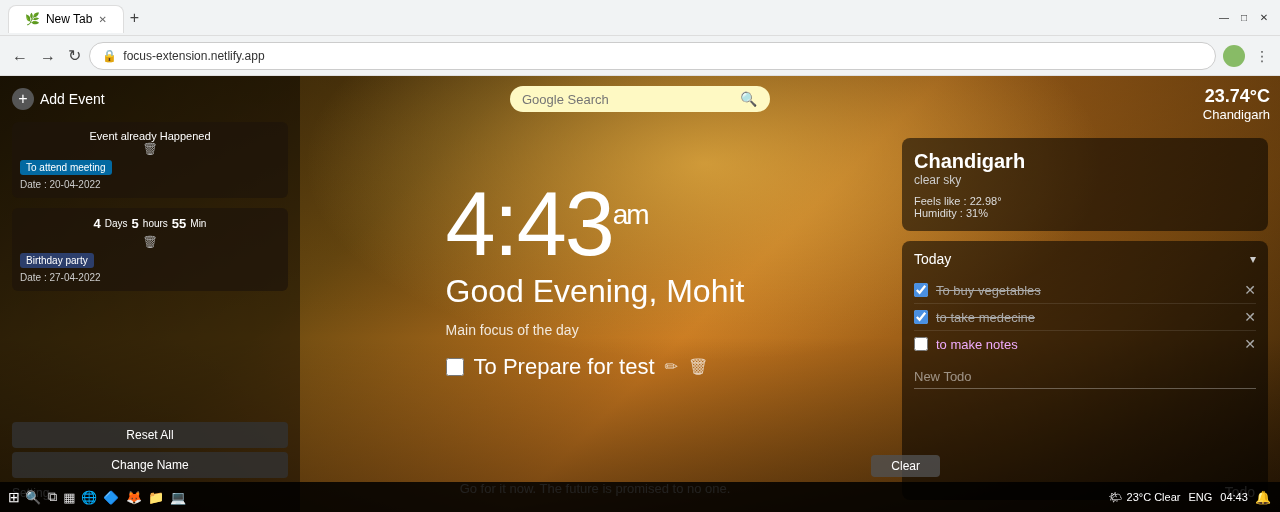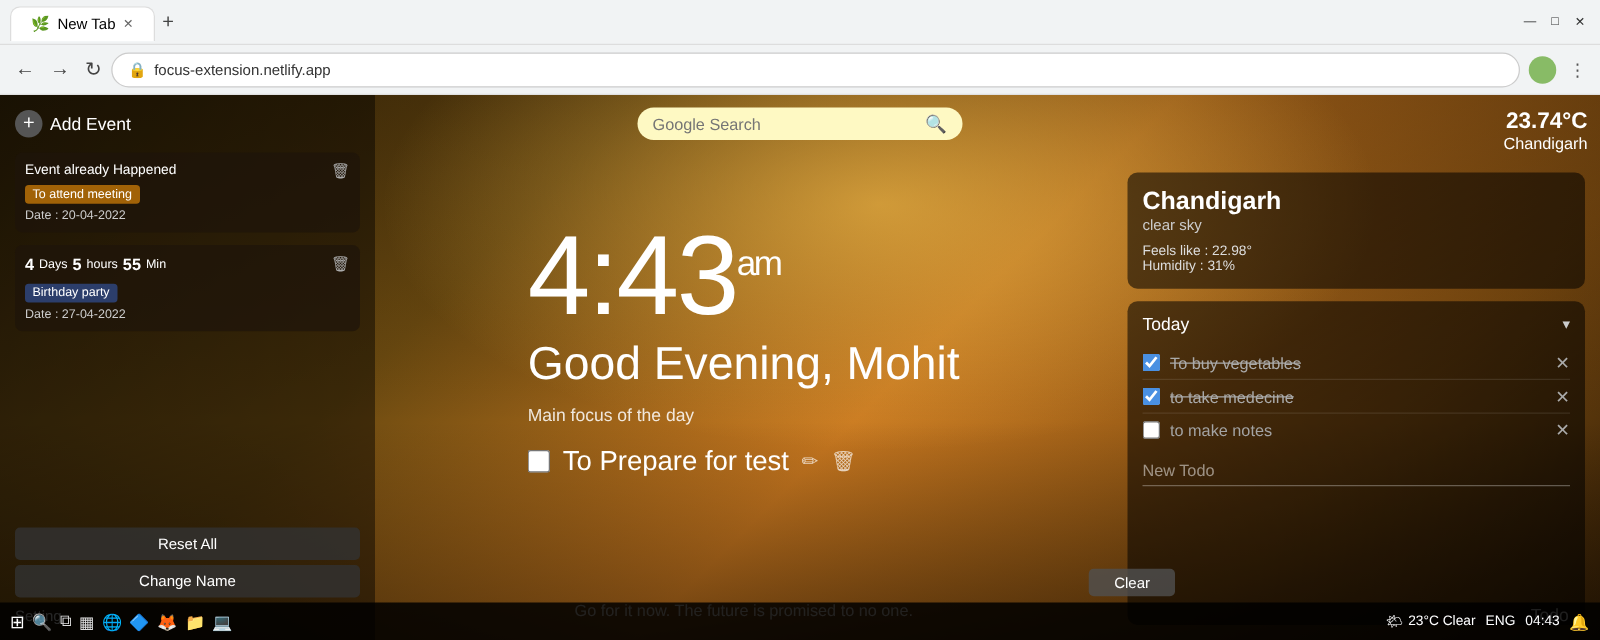--- a/index.html
+++ b/index.html
@@ -113,26 +113,27 @@
       border-radius: 6px;
       padding: 8px;
       margin-bottom: 10px;
       color: #fff;
       font-size: 11px;
       position: relative;
     }
     .event-card-header {
       display: flex;
       justify-content: space-between;
-      align-items: flex-start;
+      align-items: center;
       margin-bottom: 4px;
+      flex-direction: column;
     }
     .event-tag {
       display: inline-block;
-      background: #a16207;
+      background: #0369a1;
       color: #fff;
       font-size: 10px;
       padding: 2px 6px;
       border-radius: 3px;
       margin-bottom: 4px;
     }
     .event-tag-blue {
       background: rgba(50,80,150,0.7);
     }
     .event-delete { color: #aaa; cursor: pointer; font-size: 12px; }
@@ -223,21 +224,21 @@
 
     .clock-display {
       font-size: 90px;
       font-weight: 300;
       color: #fff;
       line-height: 1;
       letter-spacing: -2px;
     }
     .clock-am { font-size: 28px; vertical-align: super; }
     .greeting {
-      font-size: 37px;
+      font-size: 32px;
       font-weight: 500;
       color: #fff;
       margin-top: 4px;
     }
     .focus-label {
       font-size: 14px;
       color: rgba(255,255,255,0.85);
       margin-top: 12px;
       margin-bottom: 16px;
     }
@@ -341,21 +342,21 @@
       border-bottom: 1px solid rgba(255,255,255,0.1);
       font-size: 13px;
     }
     .todo-row:last-of-type { border-bottom: none; }
     .todo-cb {
       width: 14px; height: 14px;
       accent-color: #4a90e2;
       cursor: pointer;
     }
     .todo-text-done { text-decoration: line-through; color: #aaa; flex: 1; }
-    .todo-text { flex: 1; color: #a3a3a3; }
+    .todo-text { flex: 1; color: #f0abfc; }
     .todo-x { color: #aaa; cursor: pointer; font-size: 14px; }
     .new-todo-input {
       width: 100%;
       background: transparent;
       border: none;
       border-bottom: 1px solid rgba(255,255,255,0.3);
       color: #fff;
       font-size: 13px;
       padding: 4px 0;
       margin-top: 8px;

